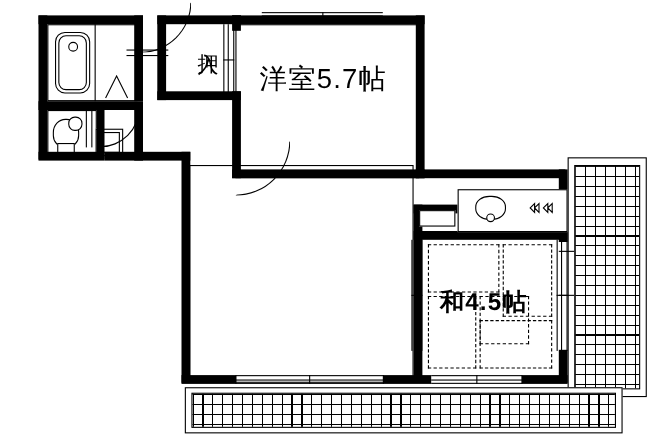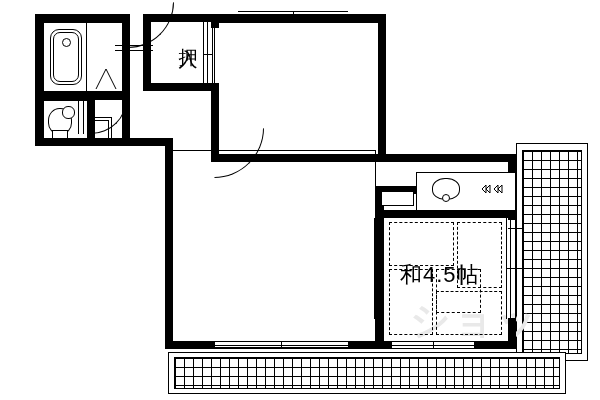--- a/index.html
+++ b/index.html
@@ -118,21 +118,20 @@
 <body>
 
 <div id="plan">
 
   <div class="balcony-frame" style="left:516px;top:143px;width:72px;height:218px;"></div>
   <div class="hatch" style="left:522px;top:150px;width:60px;height:204px;"></div>
 
   <div class="balcony-frame" style="left:168px;top:352px;width:398px;height:42px;"></div>
   <div class="hatch" style="left:174px;top:357px;width:386px;height:32px;"></div>
 
-  <div class="wm" style="left:410px;top:300px;font-size:40px;">ショッ</div>
 
   <div class="outline" style="left:214px;top:22px;width:167px;height:140px;"></div>
 
   <div class="outline" style="left:172px;top:150px;width:204px;height:198px;"></div>
 
   <div class="outline" style="left:43px;top:22px;width:82px;height:70px;"></div>
 
   <div class="outline" style="left:43px;top:100px;width:45px;height:45px;"></div>
 
   <div class="fx" style="left:86px;top:22px;width:1px;height:70px;border:0;background:#000;"></div>
@@ -253,19 +252,20 @@
   <div class="slide-v" style="left:374px;top:218px;width:10px;height:101px;">
     <div class="lnv" style="left:0;"></div>
     <div class="lnv" style="left:4px;"></div>
     <div class="lnv" style="left:9px;"></div>
     <div class="tickv" style="top:50px;left:0;width:10px;"></div>
   </div>
 
   <div class="thin" style="left:508px;top:228px;width:14px;height:1px;"></div>
   <div class="thin" style="left:508px;top:268px;width:14px;height:1px;"></div>
 
+  <div class="label" style="left:236px;top:60px;font-size:25px;">洋室5.7帖</div>
 
   <div class="label-v" style="left:178px;top:33px;font-size:19px;">押入</div>
 
 
-  <div class="label" style="left:400px;top:264px;font-size:22px;">和4.5帖</div>
+  <div class="label" style="left:400px;top:264px;font-size:22px;font-weight:bold;">和4.5帖</div>
 
 </div>
 
 </body></html>

